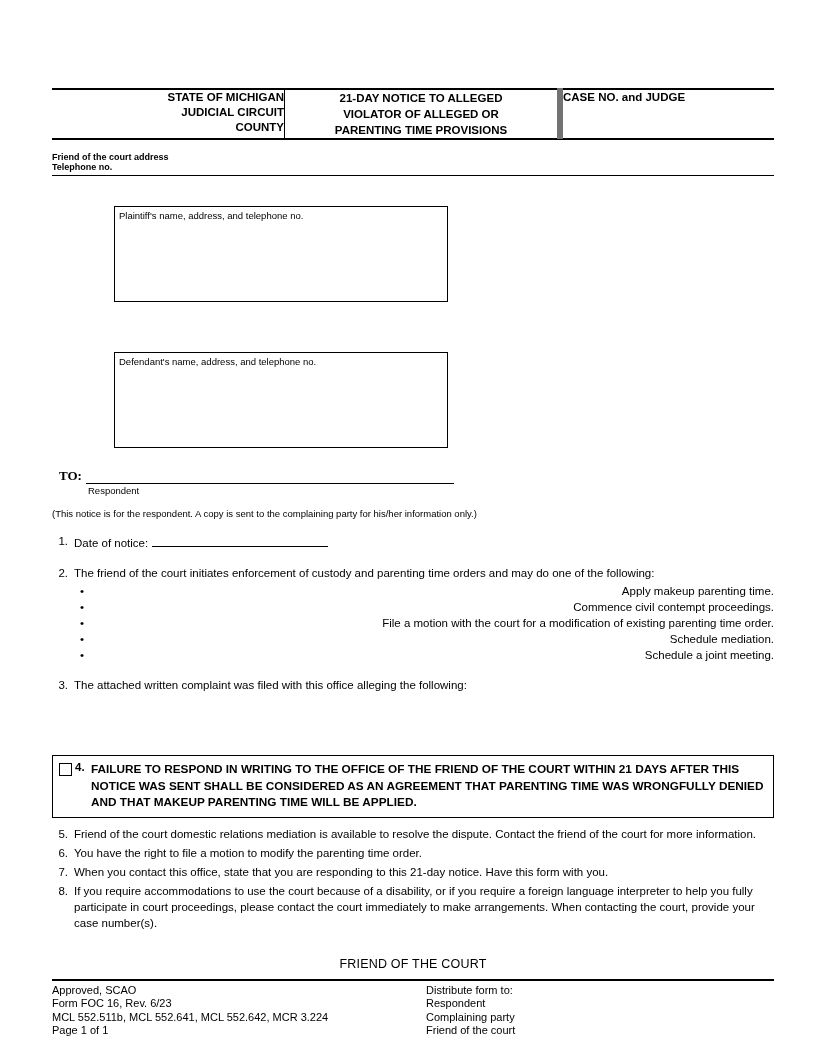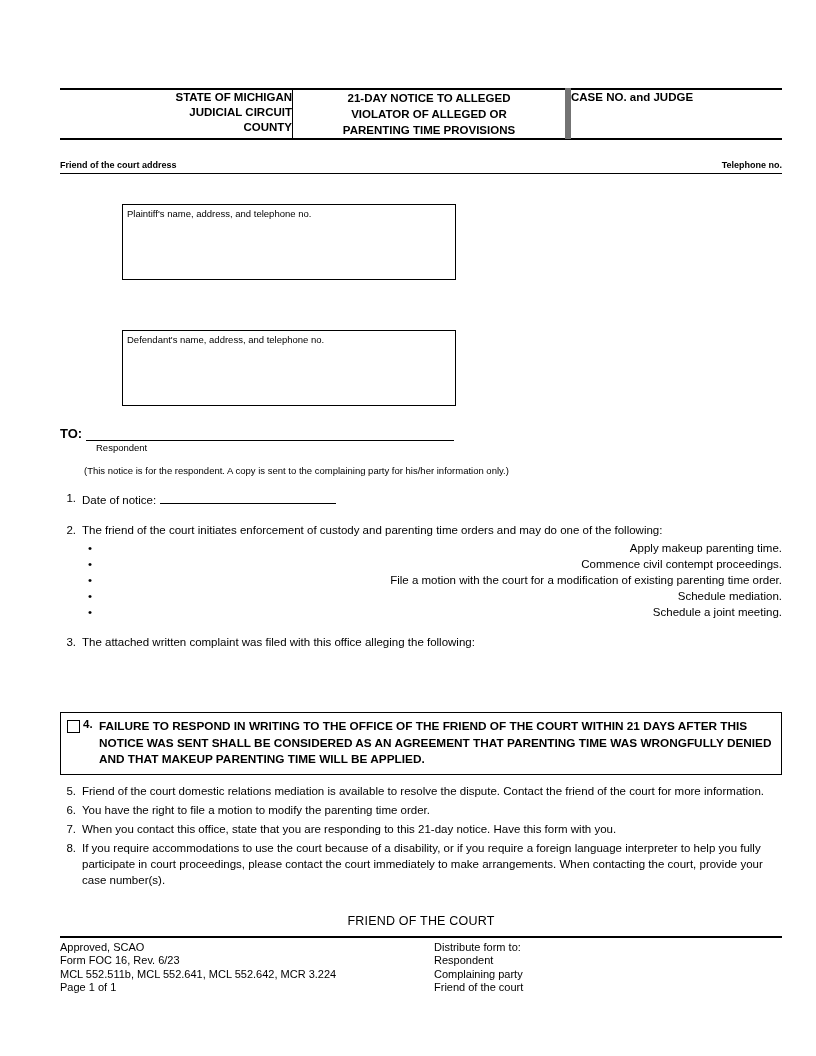--- a/index.html
+++ b/index.html
@@ -17,21 +17,21 @@
   .page {
     position: absolute;
     left: 0; top: 0;
     width: 816px;
     height: 1056px;
     box-sizing: border-box;
     padding: 0;
   }
   .content {
     position: absolute;
-    left: 60px;
+    left: 52px;
     top: 88px;
     width: 722px;
   }
 
   
   .hdr-table {
     width: 100%;
     border-collapse: collapse;
     table-layout: fixed;
   }
@@ -68,68 +68,69 @@
     line-height: 16px;
   }
   .hdr-bottom-rule {
     border-bottom: 1px solid #000;
   }
   .subhdr {
     display: flex;
     justify-content: space-between;
     font-size: 9px;
     font-weight: bold;
-    padding: 20px 0 0 0;
+    padding: 12px 0 0 0;
     border-top: 1px solid #000;
+    flex-direction: column;
   }
   .subhdr-rule {
     border-top: 1px solid #000;
     margin-top: 3px;
   }
 
   
   .party-box {
     position: relative;
     width: 334px;
-    height: 76px;
+    height: 96px;
     border: 1px solid #000;
     margin-left: 62px;
     box-sizing: border-box;
   }
   .party-box .lbl {
     font-size: 9.5px;
     padding: 3px 0 0 4px;
   }
   .gap-a { height: 30px; }
   .gap-b { height: 50px; }
 
   
   .to-wrap {
     margin-top: 20px;
-    margin-left: 0;
+    margin-left: 7px;
     display: flex;
     align-items: flex-end;
+    font-family: Liberation Serif, serif;
   }
   .to-label {
     font-size: 13px;
     font-weight: bold;
     padding-right: 4px;
   }
   .to-rule {
     flex: 0 0 368px;
     border-bottom: 1px solid #000;
     height: 14px;
   }
   .to-sub {
     margin-left: 36px;
     font-size: 9.5px;
     margin-top: 1px;
   }
   .notice-paren {
-    margin-left: 24px;
     margin-top: 12px;
     font-size: 9.5px;
   }
 
   
   .item {
     display: flex;
     margin-top: 14px;
     font-size: 11.5px;
     line-height: 16px;

